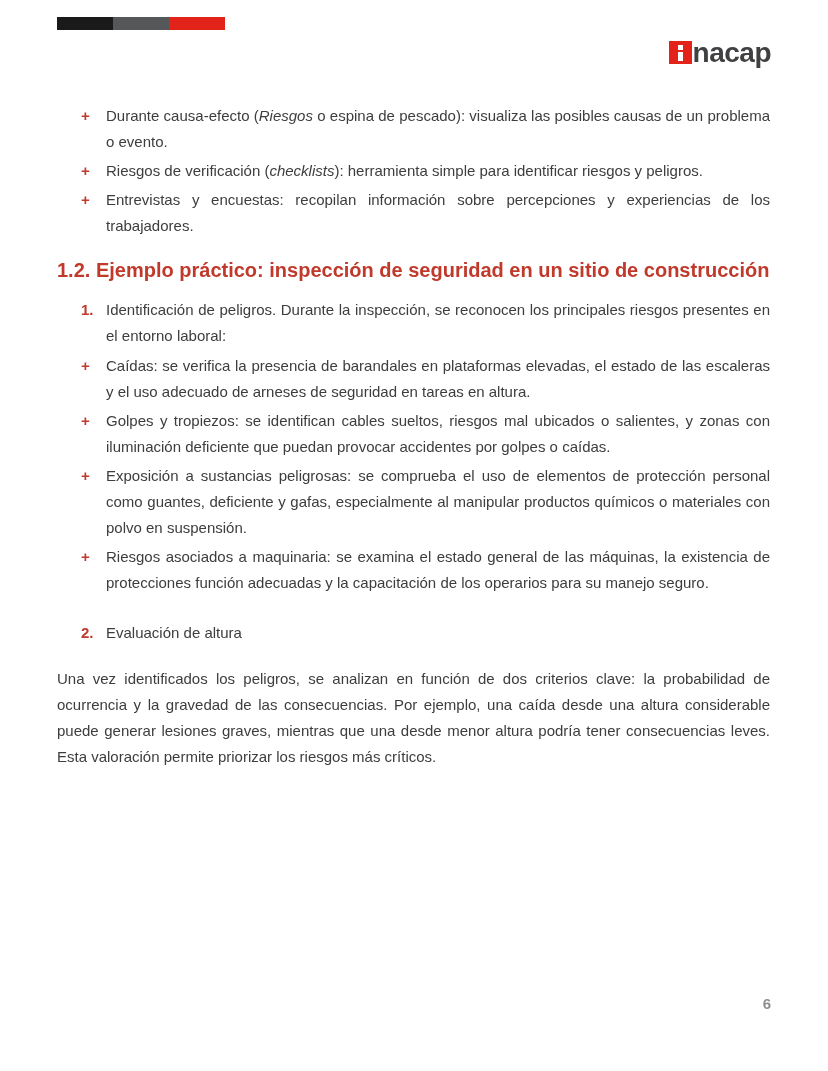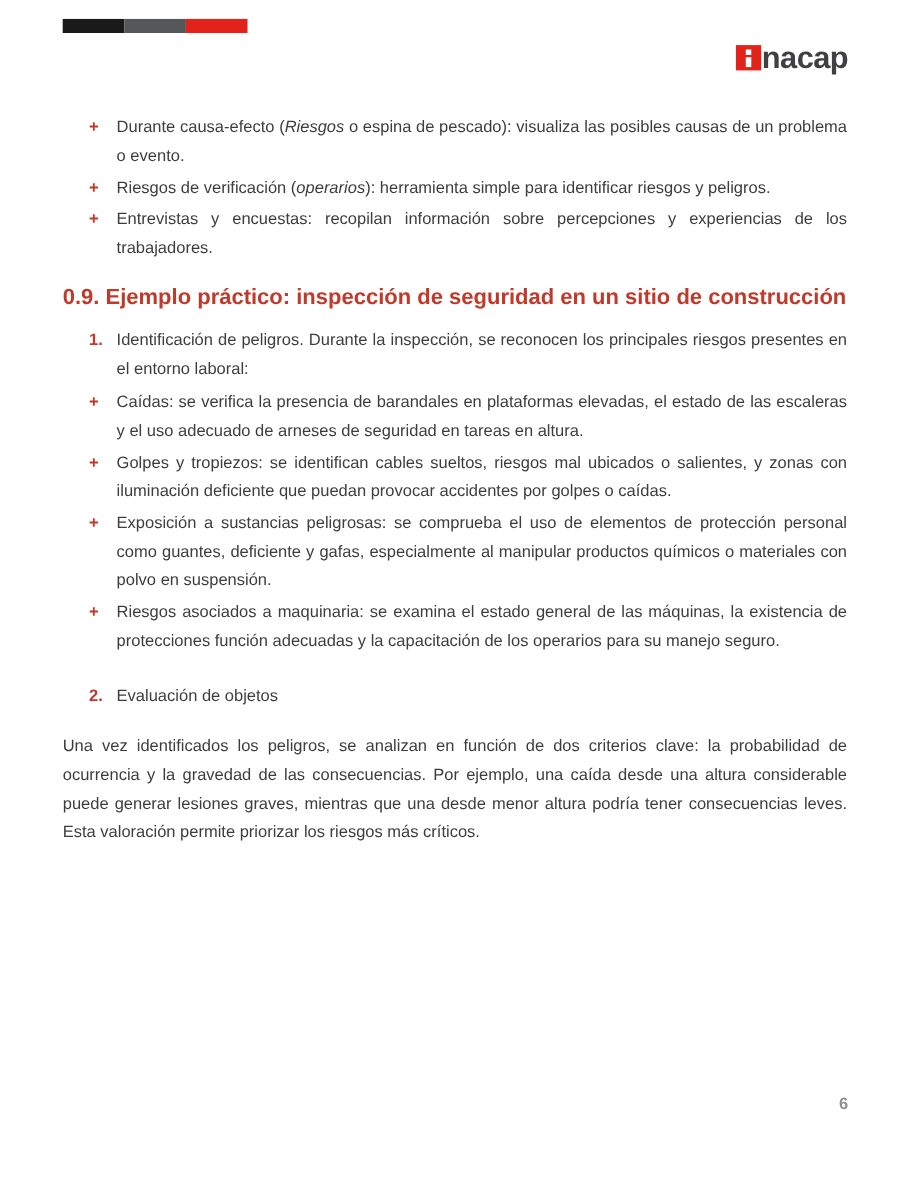--- a/index.html
+++ b/index.html
@@ -75,29 +75,29 @@
 
   <div class="content">
 
     <ul class="blist">
       <li class="li">
         <span class="marker">+</span>
         <span class="li-text"><span>Durante causa-efecto (</span><em class="it">Riesgos</em><span> o espina de pescado): visualiza las posibles causas de un problema o evento.</span></span>
       </li>
       <li class="li">
         <span class="marker">+</span>
-        <span class="li-text"><span>Riesgos de verificación (</span><em class="it">operarios</em><span>): herramienta simple para identificar riesgos y peligros.</span></span>
+        <span class="li-text"><span>Riesgos de verificación (</span><em class="it">checklists</em><span>): herramienta simple para identificar riesgos y peligros.</span></span>
       </li>
       <li class="li">
         <span class="marker">+</span>
         <span class="li-text"><span>Entrevistas y encuestas: recopilan información sobre percepciones y experiencias de los trabajadores.</span><em class="it"></em><span></span></span>
       </li>
     </ul>
 
-    <h2 class="heading">0.9. Ejemplo práctico: inspección de seguridad en un sitio de construcción</h2>
+    <h2 class="heading">1.2. Ejemplo práctico: inspección de seguridad en un sitio de construcción</h2>
 
     <div class="num-item">
       <span class="marker">1.</span>
       <span class="li-text">Identificación de peligros. Durante la inspección, se reconocen los principales riesgos presentes en el entorno laboral:</span>
     </div>
 
     <ul class="blist">
       <li class="li">
         <span class="marker">+</span>
         <span class="li-text">Caídas: se verifica la presencia de barandales en plataformas elevadas, el estado de las escaleras y el uso adecuado de arneses de seguridad en tareas en altura.</span>
@@ -111,21 +111,21 @@
         <span class="li-text">Exposición a sustancias peligrosas: se comprueba el uso de elementos de protección personal como guantes, deficiente y gafas, especialmente al manipular productos químicos o materiales con polvo en suspensión.</span>
       </li>
       <li class="li">
         <span class="marker">+</span>
         <span class="li-text">Riesgos asociados a maquinaria: se examina el estado general de las máquinas, la existencia de protecciones función adecuadas y la capacitación de los operarios para su manejo seguro.</span>
       </li>
     </ul>
 
     <div class="num-item item2">
       <span class="marker">2.</span>
-      <span class="li-text">Evaluación de objetos</span>
+      <span class="li-text">Evaluación de altura</span>
     </div>
 
     <p class="closing">Una vez identificados los peligros, se analizan en función de dos criterios clave: la probabilidad de ocurrencia y la gravedad de las consecuencias. Por ejemplo, una caída desde una altura considerable puede generar lesiones graves, mientras que una desde menor altura podría tener consecuencias leves. Esta valoración permite priorizar los riesgos más críticos.</p>
 
   </div>
 
   <div class="page-number">6</div>
 
 </div>
 

